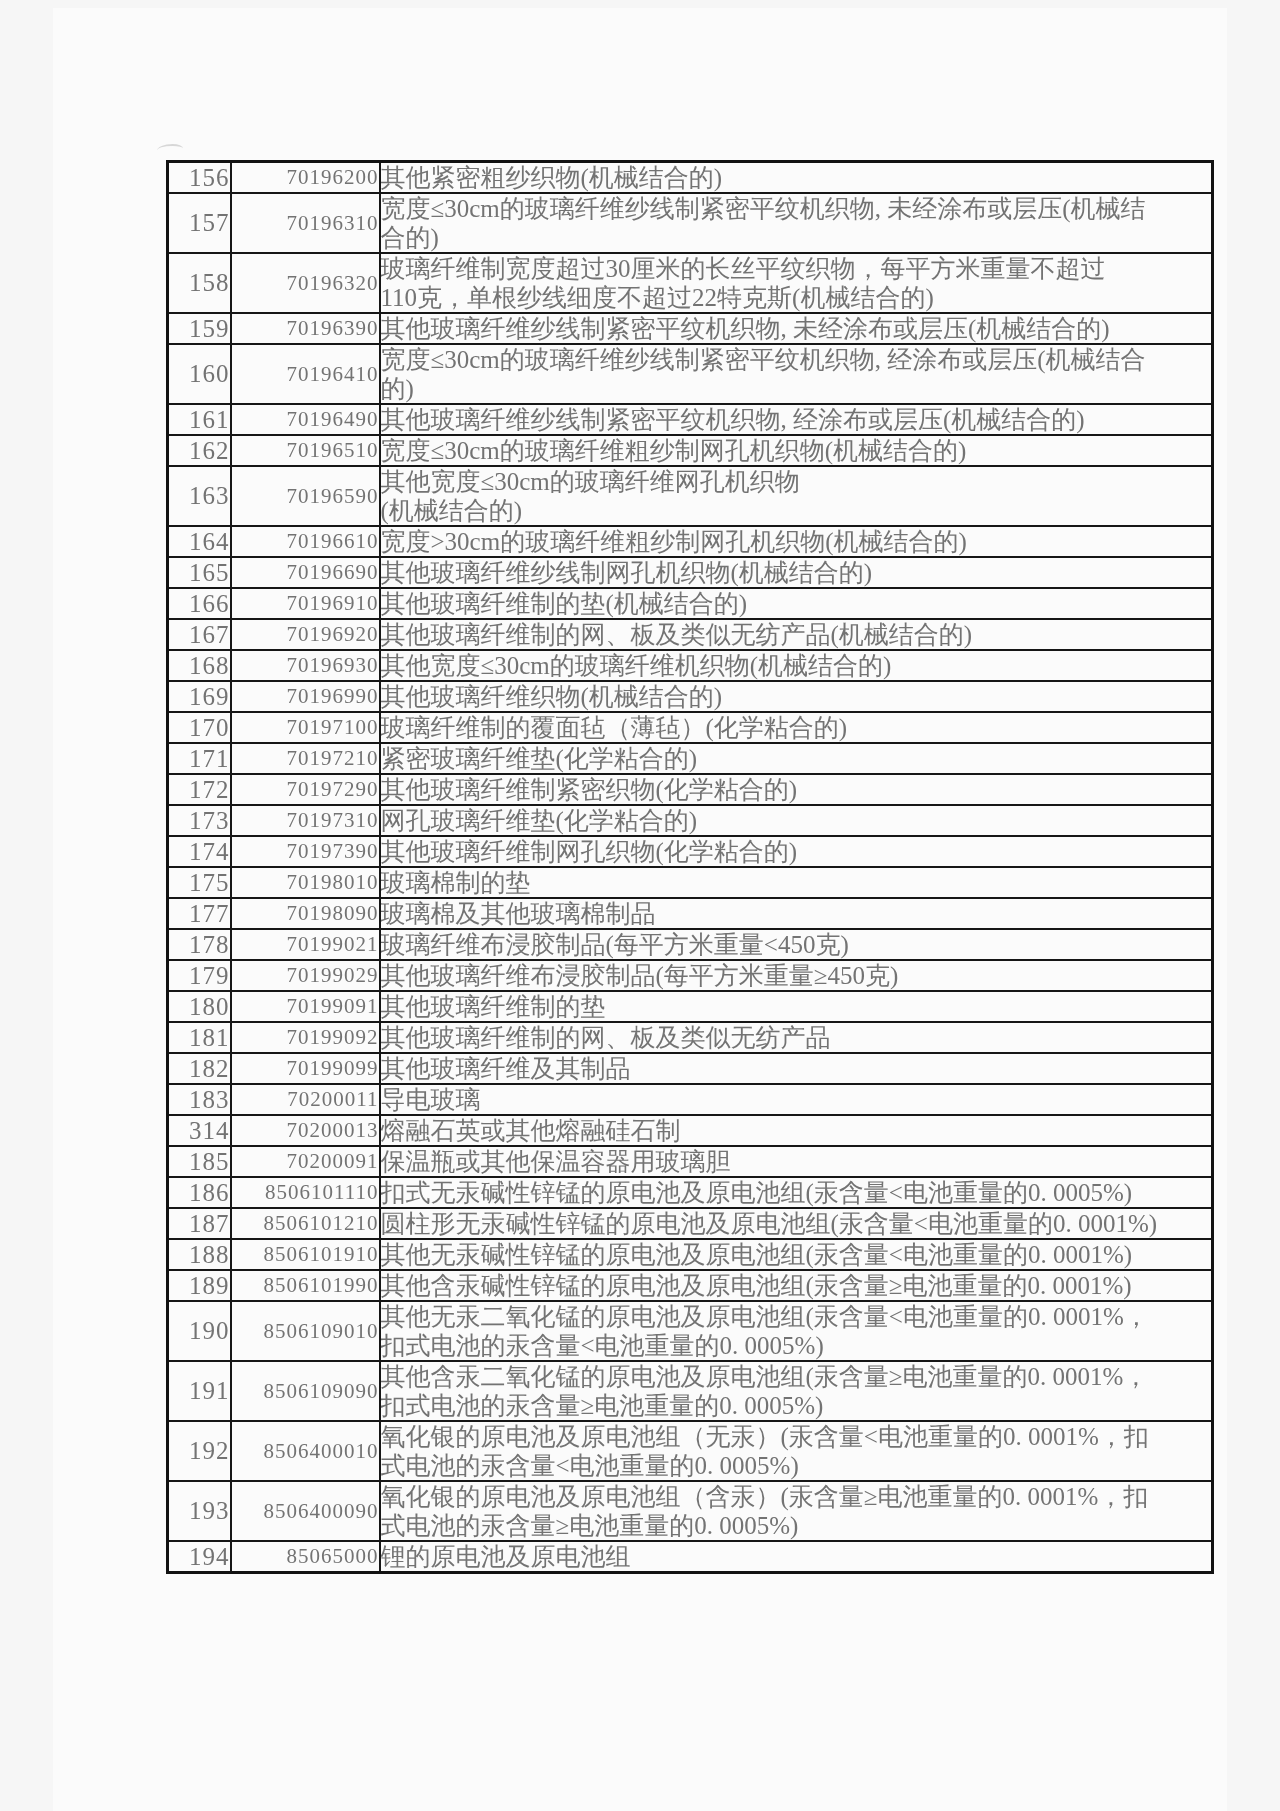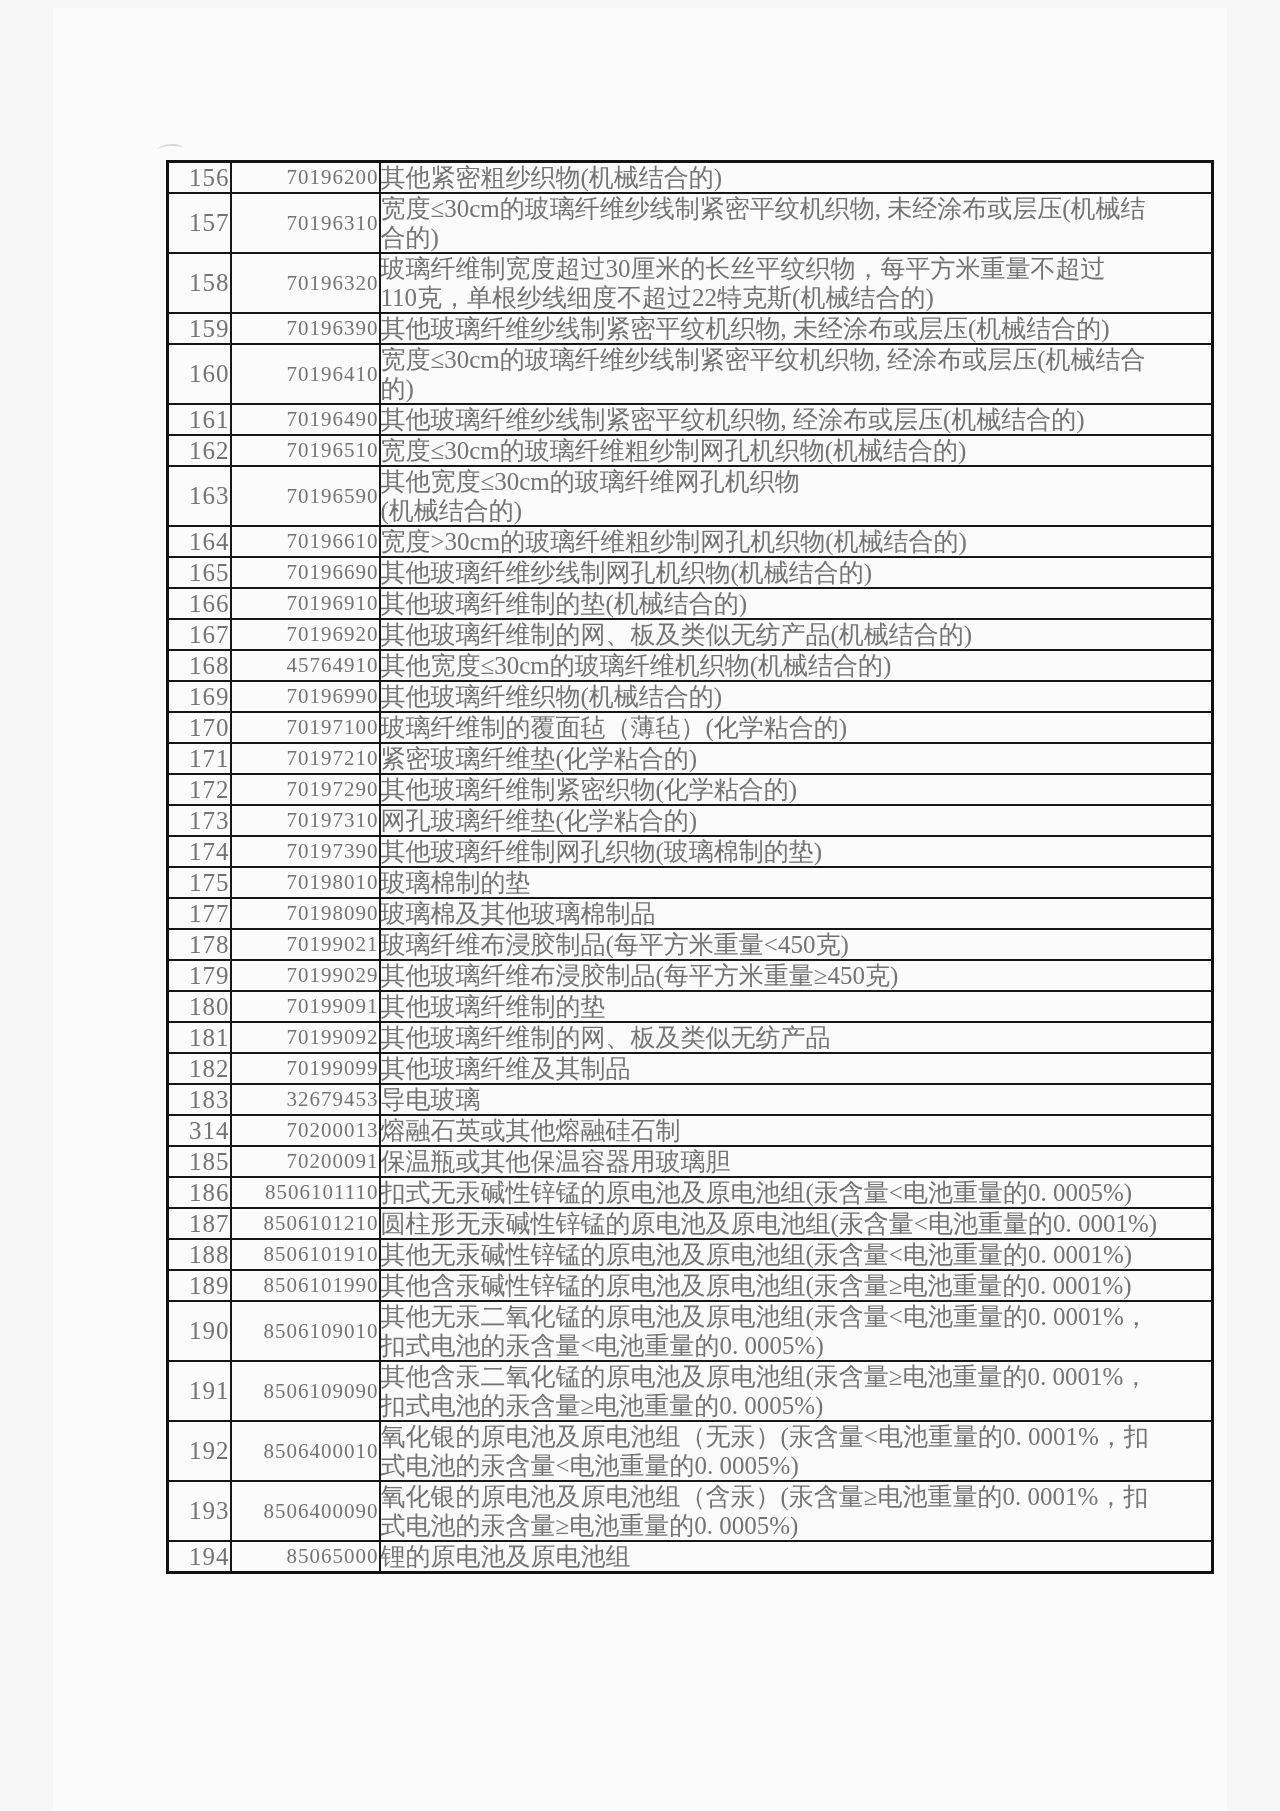--- a/index.html
+++ b/index.html
@@ -136,21 +136,21 @@
           <td class="code">70196910</td>
           <td class="desc">其他玻璃纤维制的垫(机械结合的)</td>
         </tr>
         <tr class="single">
           <td class="num">167</td>
           <td class="code">70196920</td>
           <td class="desc">其他玻璃纤维制的网、板及类似无纺产品(机械结合的)</td>
         </tr>
         <tr class="single">
           <td class="num">168</td>
-          <td class="code">45764910</td>
+          <td class="code">70196930</td>
           <td class="desc">其他宽度≤30cm的玻璃纤维机织物(机械结合的)</td>
         </tr>
         <tr class="single">
           <td class="num">169</td>
           <td class="code">70196990</td>
           <td class="desc">其他玻璃纤维织物(机械结合的)</td>
         </tr>
         <tr class="single">
           <td class="num">170</td>
           <td class="code">70197100</td>
@@ -167,21 +167,21 @@
           <td class="desc">其他玻璃纤维制紧密织物(化学粘合的)</td>
         </tr>
         <tr class="single">
           <td class="num">173</td>
           <td class="code">70197310</td>
           <td class="desc">网孔玻璃纤维垫(化学粘合的)</td>
         </tr>
         <tr class="single">
           <td class="num">174</td>
           <td class="code">70197390</td>
-          <td class="desc">其他玻璃纤维制网孔织物(玻璃棉制的垫)</td>
+          <td class="desc">其他玻璃纤维制网孔织物(化学粘合的)</td>
         </tr>
         <tr class="single">
           <td class="num">175</td>
           <td class="code">70198010</td>
           <td class="desc">玻璃棉制的垫</td>
         </tr>
         <tr class="single">
           <td class="num">177</td>
           <td class="code">70198090</td>
           <td class="desc">玻璃棉及其他玻璃棉制品</td>
@@ -206,21 +206,21 @@
           <td class="code">70199092</td>
           <td class="desc">其他玻璃纤维制的网、板及类似无纺产品</td>
         </tr>
         <tr class="single">
           <td class="num">182</td>
           <td class="code">70199099</td>
           <td class="desc">其他玻璃纤维及其制品</td>
         </tr>
         <tr class="single">
           <td class="num">183</td>
-          <td class="code">32679453</td>
+          <td class="code">70200011</td>
           <td class="desc">导电玻璃</td>
         </tr>
         <tr class="single">
           <td class="num">314</td>
           <td class="code">70200013</td>
           <td class="desc">熔融石英或其他熔融硅石制</td>
         </tr>
         <tr class="single">
           <td class="num">185</td>
           <td class="code">70200091</td>

